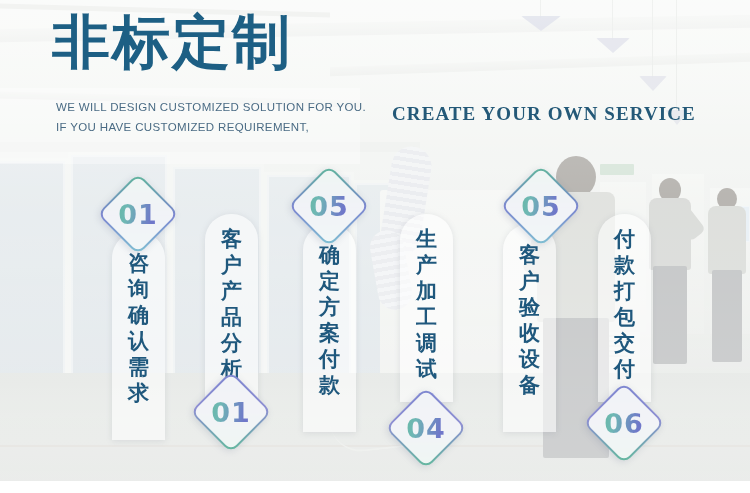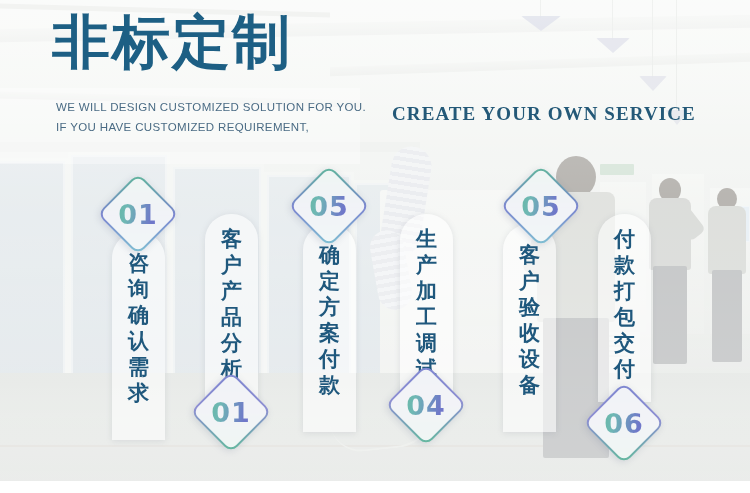--- a/index.html
+++ b/index.html
@@ -345,21 +345,21 @@
           <span>
               <span>生</span>
               <span>产</span>
               <span>加</span>
               <span>工</span>
               <span>调</span>
               <span>试</span>
             </span>
         </div>
       </div>
-      <div class="badge rev" style="left:397px;top:376px;">
+      <div class="badge rev" style="left:397px;top:399px;">
         <div class="dia"></div>
         <div class="num">04</div>
       </div>
     </div>
 
     <div class="step">
       <div class="pill top-round" style="left:503px;top:224px;height:208px;">
         <div class="pill-text" style="top:18px;">
           <span>
               <span>客</span>

